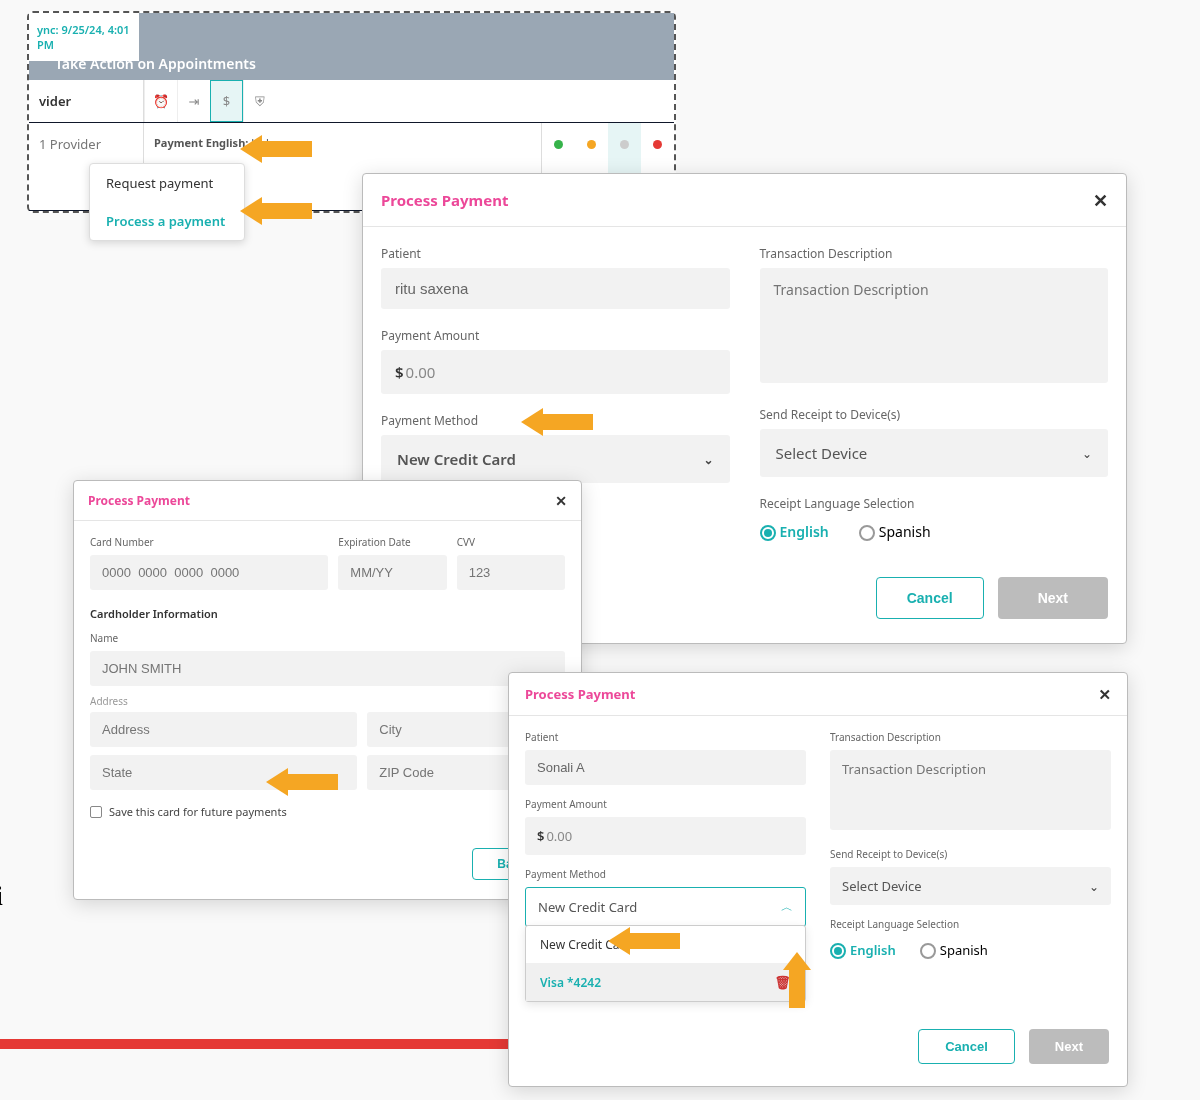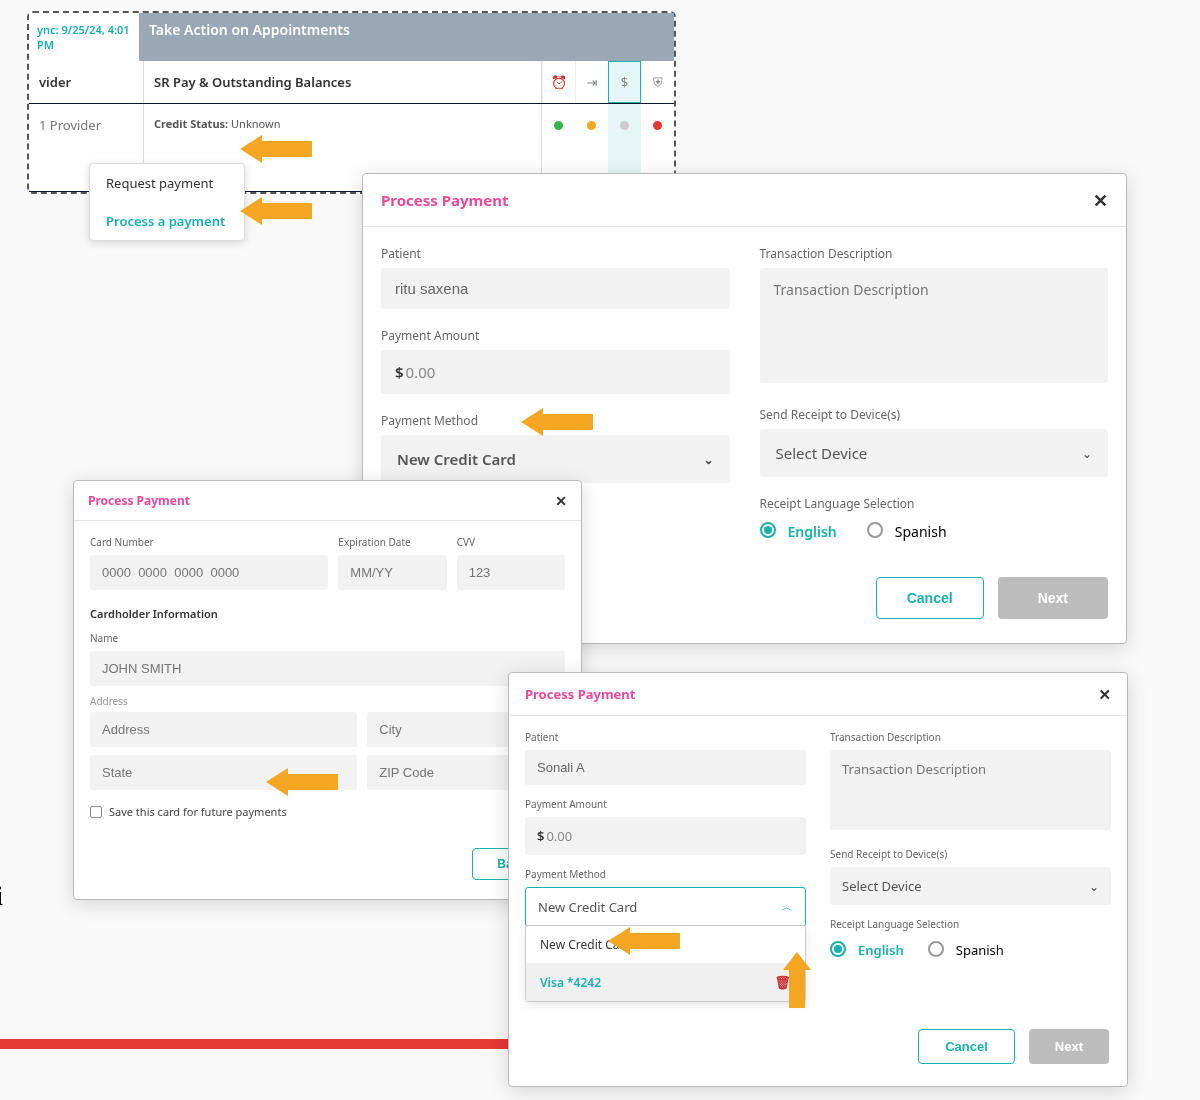--- a/index.html
+++ b/index.html
@@ -22,20 +22,21 @@
   border-radius: 6px;
   background: white;
 }
 .p1-header {
   background: #9aa7b4;
   color: white;
   padding: 7px 16px;
   font-weight: 600;
   font-size: 14px;
   display: flex;
+  flex-direction: column;
 }
 .p1-sync {
   width: 110px;
   font-size: 11px;
   color: #19b0b0;
   background: white;
   margin: -7px 0 -7px -16px;
   padding: 9px 8px;
 }
 .p1-header-title { flex: 1; padding-left: 10px; }
@@ -176,21 +177,21 @@
   font-size: 15px;
   color: #555;
   font-weight: 600;
   cursor: pointer;
 }
 .select-wrap.teal-border { border: 1px solid #19b0b0; background: white; padding: 12px 14px; font-size: 14px; font-weight: 400; }
 .chevron { font-size: 12px; color: #444; }
 .chevron.teal { color: #19b0b0; }
 .form-row { margin-bottom: 18px; }
 .radio-group { display: flex; gap: 30px; margin-top: 10px; }
-.radio-item { display: flex; align-items: flex-start; gap: 12px; font-size: 14px; cursor: pointer; }
+.radio-item { display: flex; align-items: flex-end; gap: 4px; font-size: 14px; cursor: pointer; }
 .radio { width: 16px; height: 16px; border: 2px solid #999; border-radius: 50%; display: inline-flex; align-items: center; justify-content: center; }
 .radio.selected { border-color: #19b0b0; }
 .radio.selected::after { content: ''; width: 8px; height: 8px; background: #19b0b0; border-radius: 50%; }
 .radio-label.selected { color: #19b0b0; font-weight: 600; }
 .modal-footer {
   display: flex;
   justify-content: flex-end;
   gap: 14px;
   padding: 0 18px 24px;
 }
@@ -321,33 +322,32 @@
 </head>
 <body>
 
 <div class="panel1">
   <div class="p1-header">
     <div class="p1-sync">ync: 9/25/24, 4:01 PM</div>
     <div class="p1-header-title">Take Action on Appointments</div>
   </div>
   <div class="p1-row">
     <div class="p1-col1" style="font-weight:600">vider</div>
-    <div class="p1-col2" style="font-weight:600">SR Pay &amp; Outstanding Balances</div>
     <div class="p1-icons">
       <div class="p1-icon">⏰</div>
       <div class="p1-icon">⇥</div>
       <div class="p1-icon highlight">$</div>
       <div class="p1-icon">⛨</div>
     </div>
   </div>
   <div class="p1-row p1-body">
     <div class="p1-col1">1 Provider</div>
     <div class="p1-col2">
       <div class="pstatus">
-        <strong>Credit Status:</strong>
+        <strong>Payment English:</strong>
         <span>Unknown</span>
       </div>
       <span class="take-action-link">
         <span>Take Action</span>
         <span class="caret">︿</span>
       </span>
     </div>
     <div class="p1-dots">
       <div class="p1-dot">
           <span class="dot green"></span>

